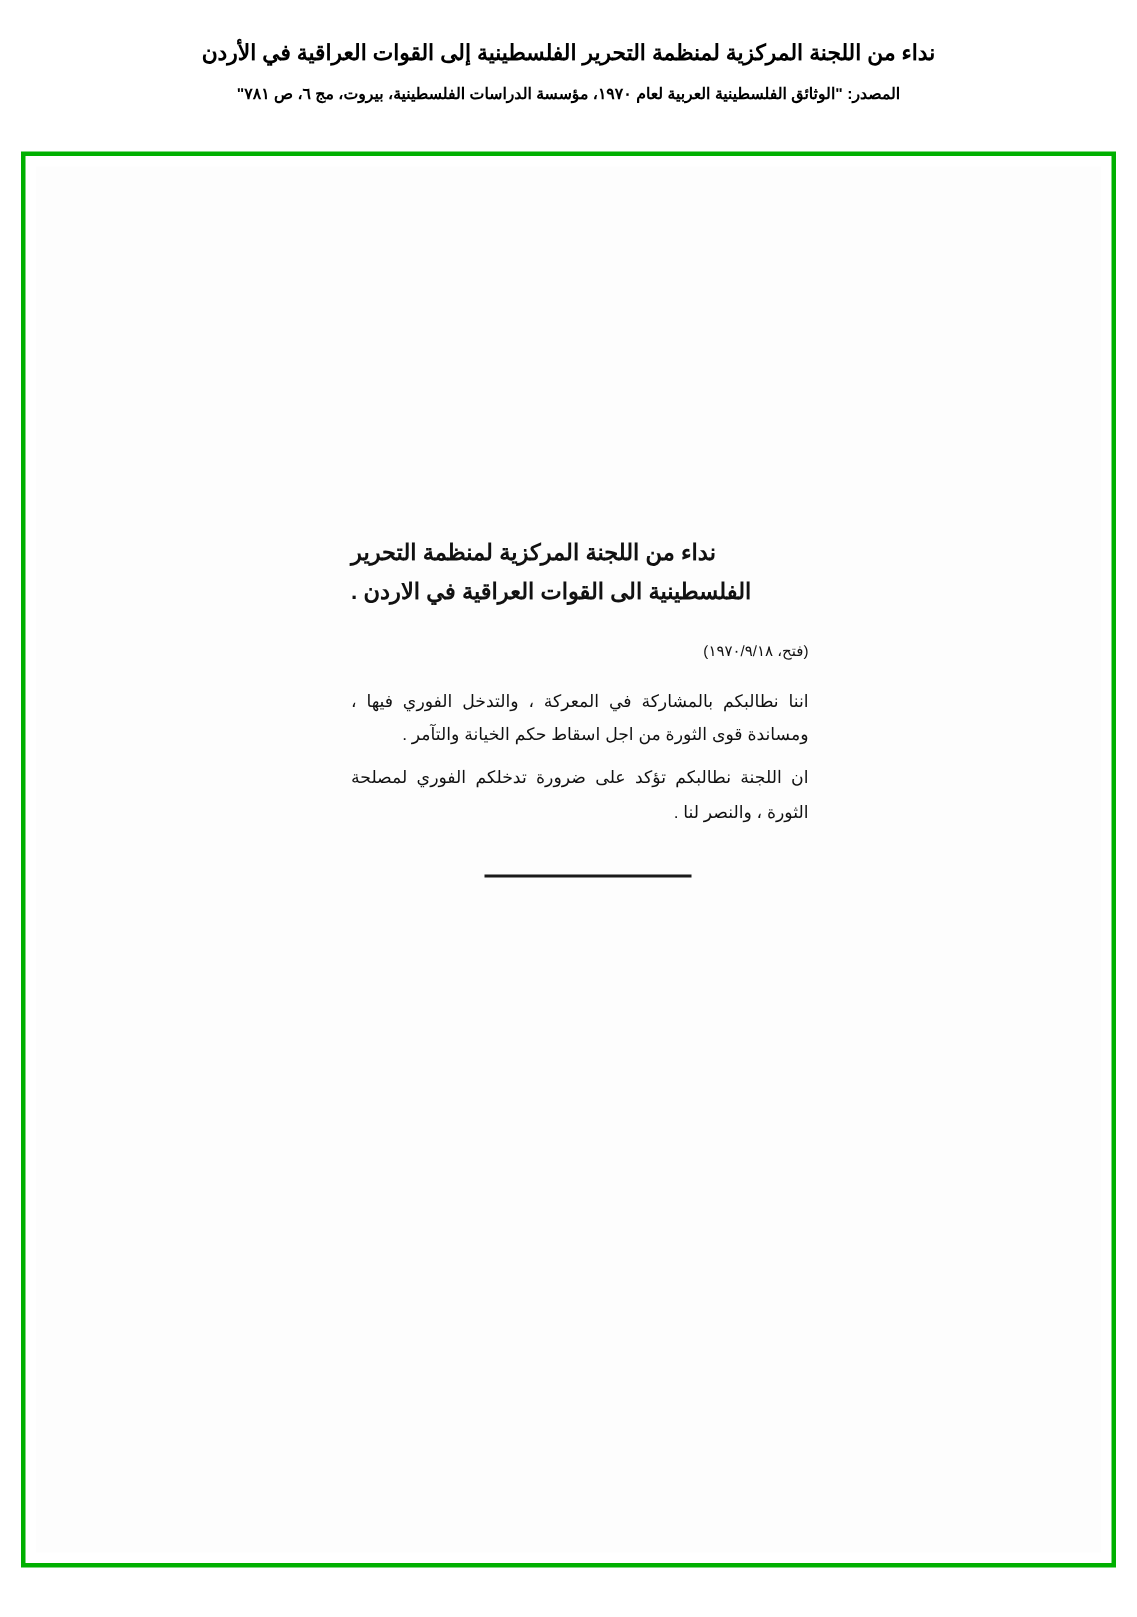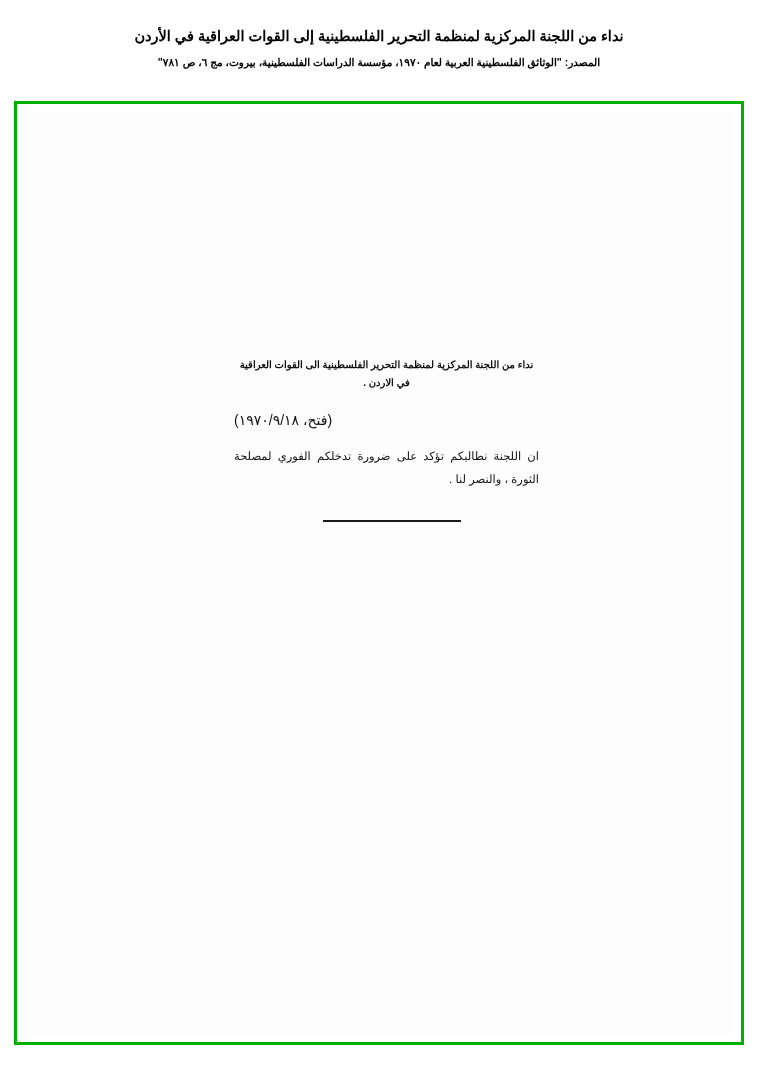--- a/index.html
+++ b/index.html
@@ -68,32 +68,32 @@
   .scan-text {
     position: absolute;
     right: 195px;
     top: 245px;
     width: 305px;
     direction: rtl;
     text-align: justify;
     color: #111;
   }
   .scan-heading {
-    font-size: 10px;
+    font-size: 15px;
     font-weight: bold;
     line-height: 1.75;
     letter-spacing: 0.3px;
     margin-bottom: 18px;
-    text-align: center;
+    text-align: left;
   }
   .scan-date {
-    font-size: 14px;
+    font-size: 10px;
     line-height: 1.6;
     margin-bottom: 14px;
-    text-align: left;
+    text-align: right;
     letter-spacing: 0.2px;
   }
   .scan-para {
     font-size: 11.5px;
     line-height: 1.95;
     margin: 0 0 7px 0;
     text-align: justify;
     text-justify: inter-word;
     letter-spacing: 0.2px;
   }
@@ -114,20 +114,21 @@
     <div class="doc-title">نداء من اللجنة المركزية لمنظمة التحرير الفلسطينية إلى القوات العراقية في الأردن</div>
     <div class="doc-source">المصدر: "الوثائق الفلسطينية العربية لعام ١٩٧٠، مؤسسة الدراسات الفلسطينية، بيروت، مج ٦، ص ٧٨١"</div>
   </div>
 
   <div class="scan-frame">
     <div class="scan-inner">
 
       <div class="scan-text">
         <div class="scan-heading">نداء من اللجنة المركزية لمنظمة التحرير الفلسطينية الى القوات العراقية في الاردن .</div>
         <div class="scan-date">(فتح، ١٩٧٠/٩/١٨)</div>
+        <p class="scan-para">اننا نطالبكم بالمشاركة في المعركة ، والتدخل الفوري فيها ، ومساندة قوى الثورة من اجل اسقاط حكم الخيانة والتآمر .</p>
         <p class="scan-para">ان اللجنة نطالبكم تؤكد على ضرورة تدخلكم الفوري لمصلحة الثورة ، والنصر لنا .</p>
         <div class="scan-rule"></div>
       </div>
 
     </div>
   </div>
 
 </div>
 
 </body></html>

